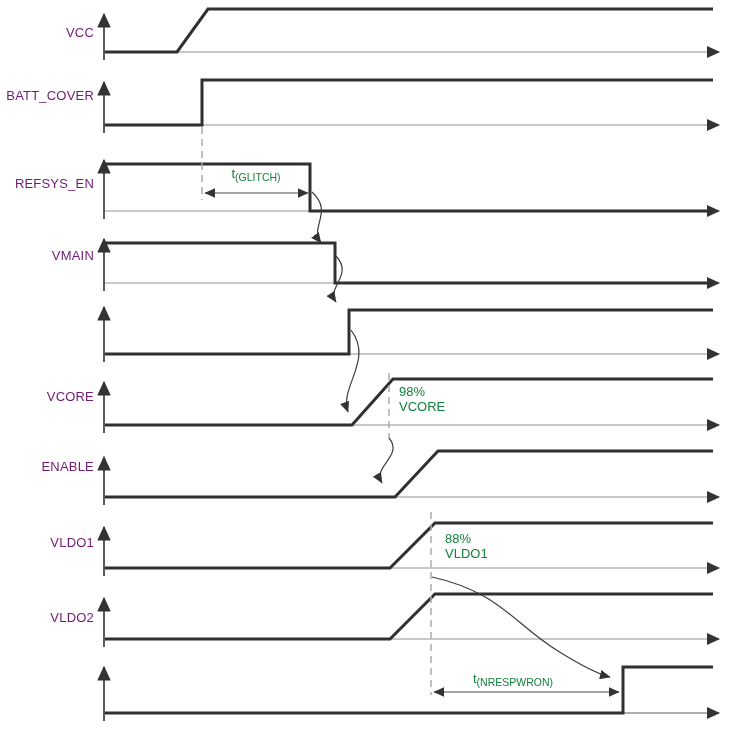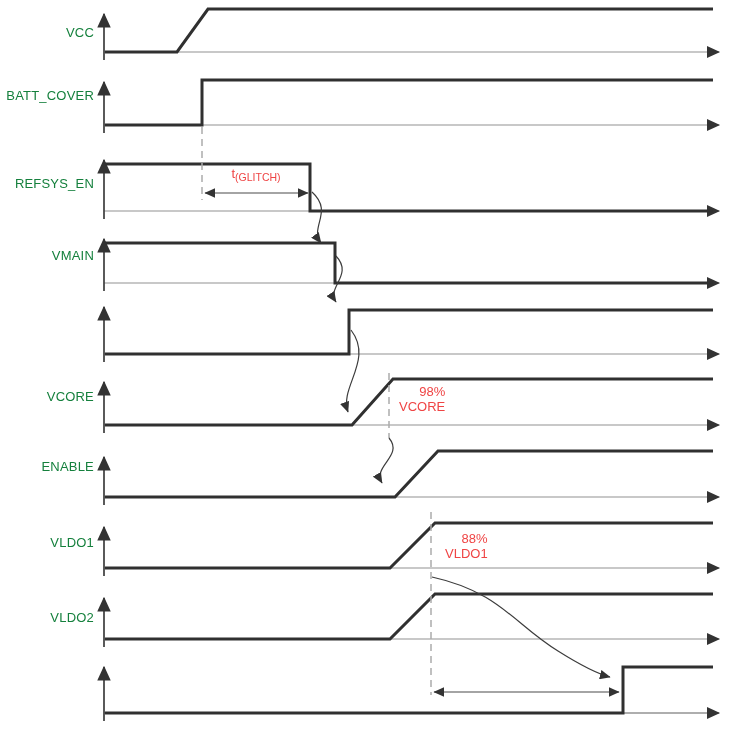--- a/index.html
+++ b/index.html
@@ -2,28 +2,28 @@
 <html><head>
 <meta charset="utf-8">
 <style>
   html,body{margin:0;padding:0;background:#ffffff;}
   body{font-family:"Liberation Sans","DejaVu Sans",sans-serif;}
   .stage{position:relative;width:730px;height:729px;background:#ffffff;overflow:hidden;}
   .stage svg{position:absolute;left:0;top:0;}
 
   .sig-label{
     position:absolute;left:0;width:94px;text-align:right;
-    font-size:13px;line-height:15px;color:#15803d;letter-spacing:.2px;
+    font-size:13px;line-height:15px;color:#701a75;letter-spacing:.2px;
   }
   .sig-label .line{display:block;}
   .bottom-label{line-height:16px;}
   .ov{text-decoration:overline;text-decoration-thickness:1.3px;}
 
-  .anno{position:absolute;font-size:13px;line-height:15px;color:#ef4444;}
-  .anno .line{display:block;text-align:right;}
+  .anno{position:absolute;font-size:13px;line-height:15px;color:#15803d;}
+  .anno .line{display:block;}
   .t-label{text-align:center;}
   .t-sub{font-size:10.5px;vertical-align:-3px;}
 
   
   .wave{stroke:#303030;stroke-width:3;fill:none;stroke-linejoin:miter;}
   .axis{stroke:#3d3d3d;stroke-width:1.7;}
   .baseline{stroke:#929292;stroke-width:1.2;}
   .baseline.dark{stroke:#5f5f5f;}
   .dash{stroke:#acacac;stroke-width:1.5;stroke-dasharray:7 5;}
   .measure{stroke:#4a4a4a;stroke-width:1.2;}
@@ -121,14 +121,17 @@
   <div class="anno" style="left:399px;top:384px">
     <span class="line">98%</span>
     <span class="line">VCORE</span>
   </div>
 
   <div class="anno" style="left:445px;top:531px">
     <span class="line">88%</span>
     <span class="line">VLDO1</span>
   </div>
 
+  <div class="anno t-label" style="left:420px;top:671px;width:186px">
+    <span class="t-base">t</span><span class="t-sub">(NRESPWRON)</span>
+  </div>
 
 </div>
 
 </body></html>

